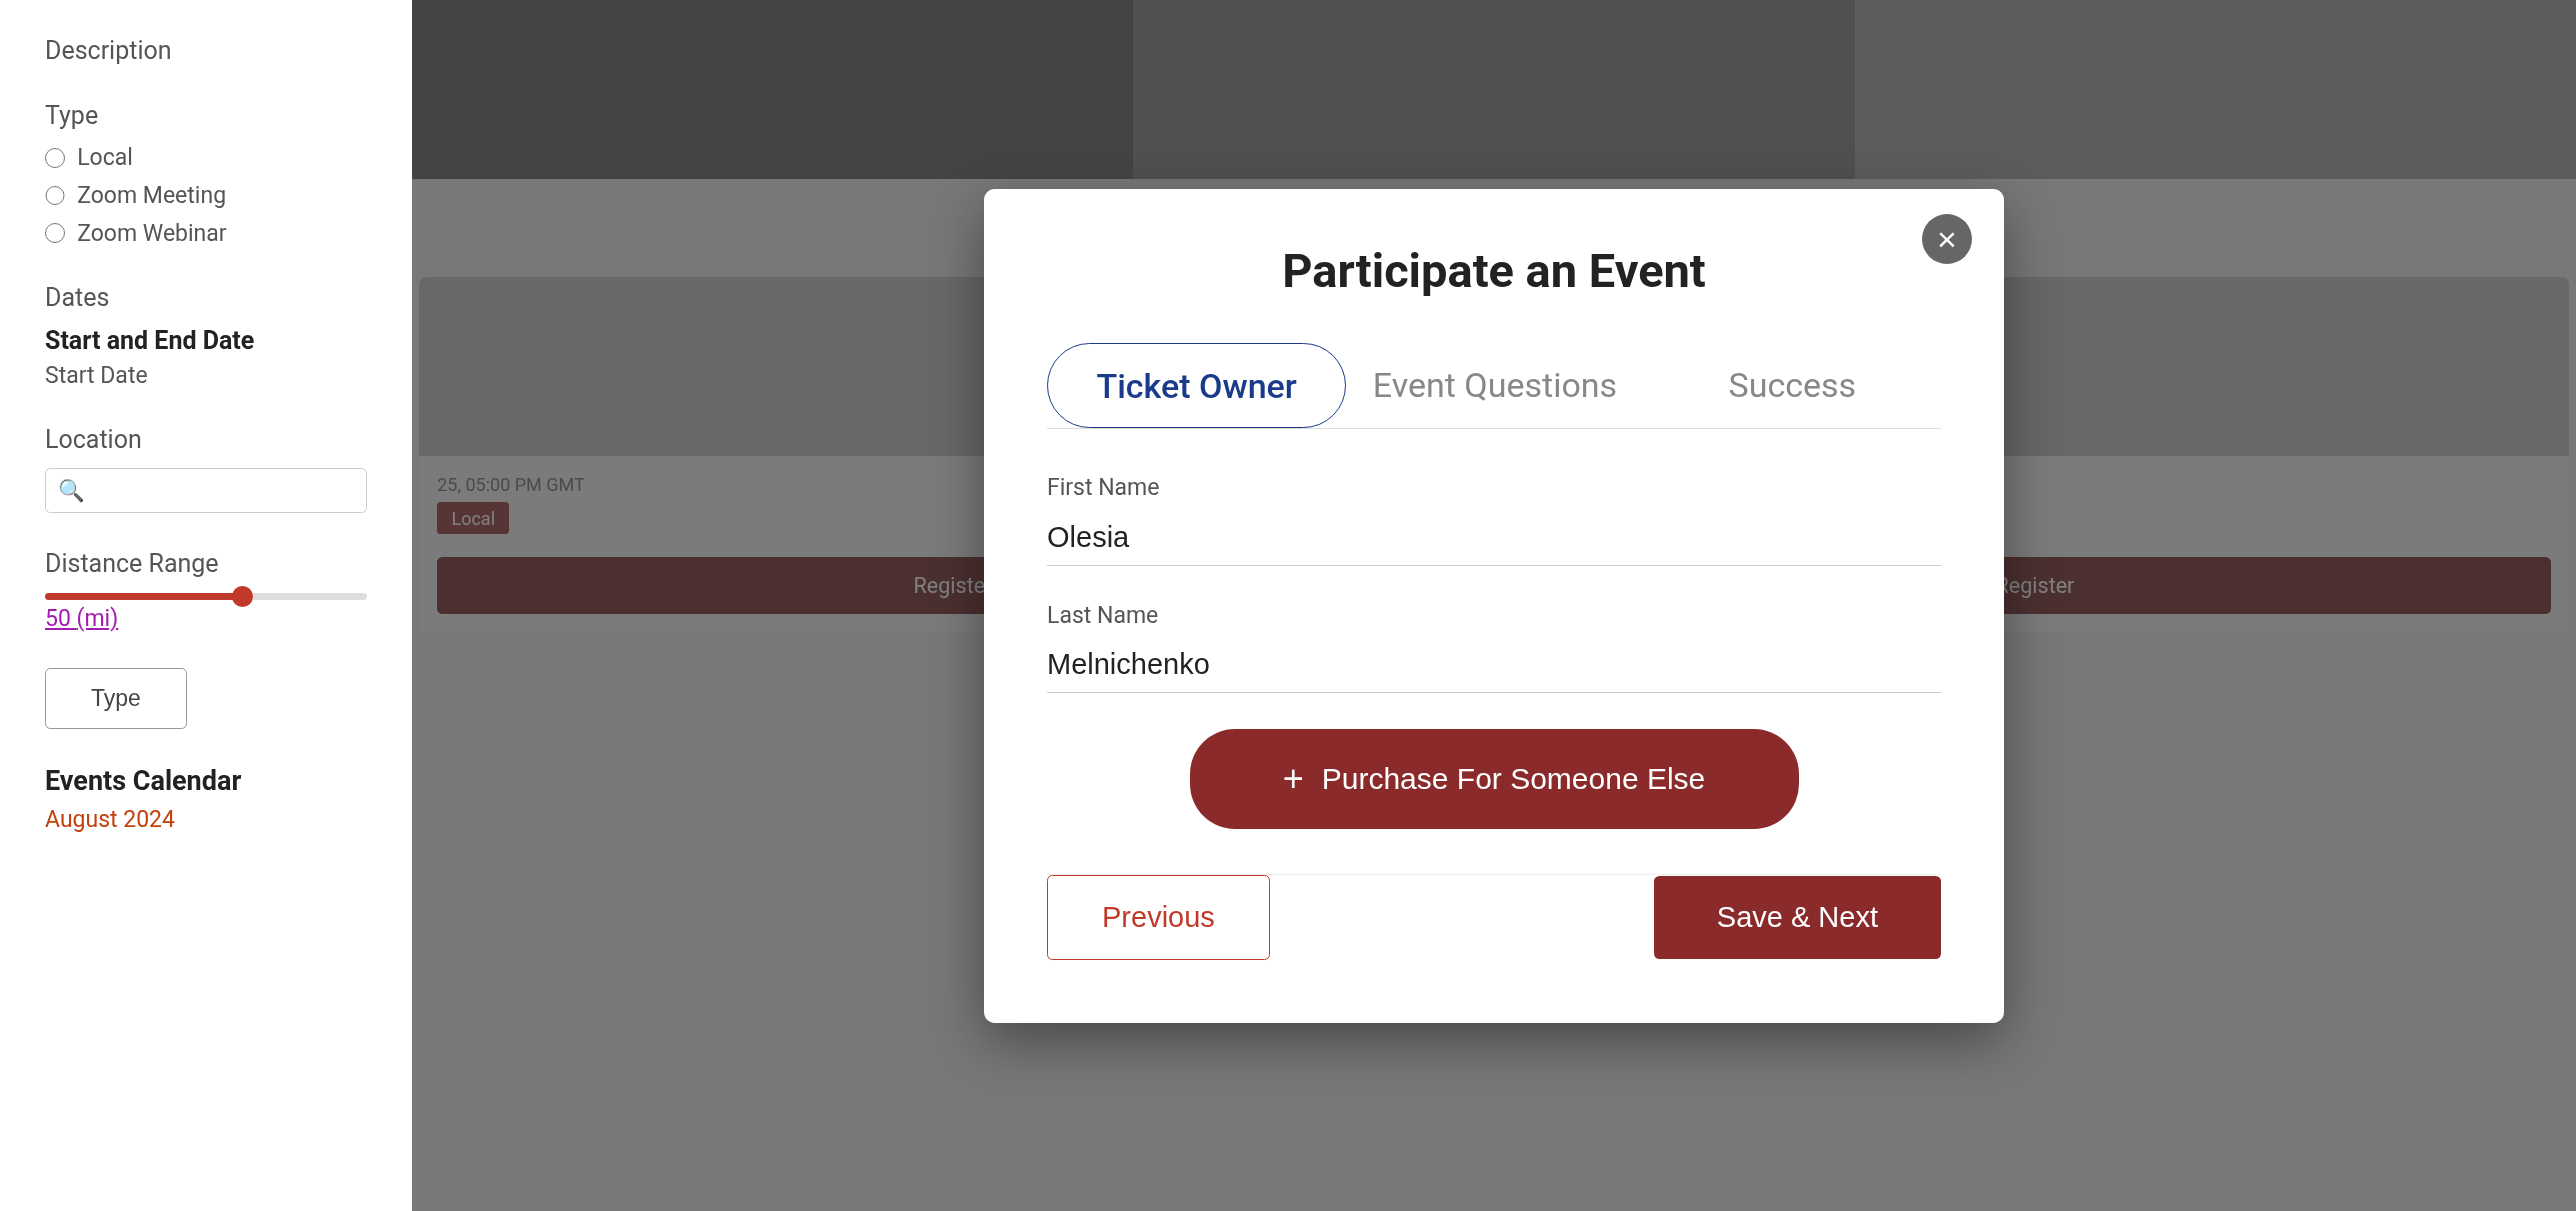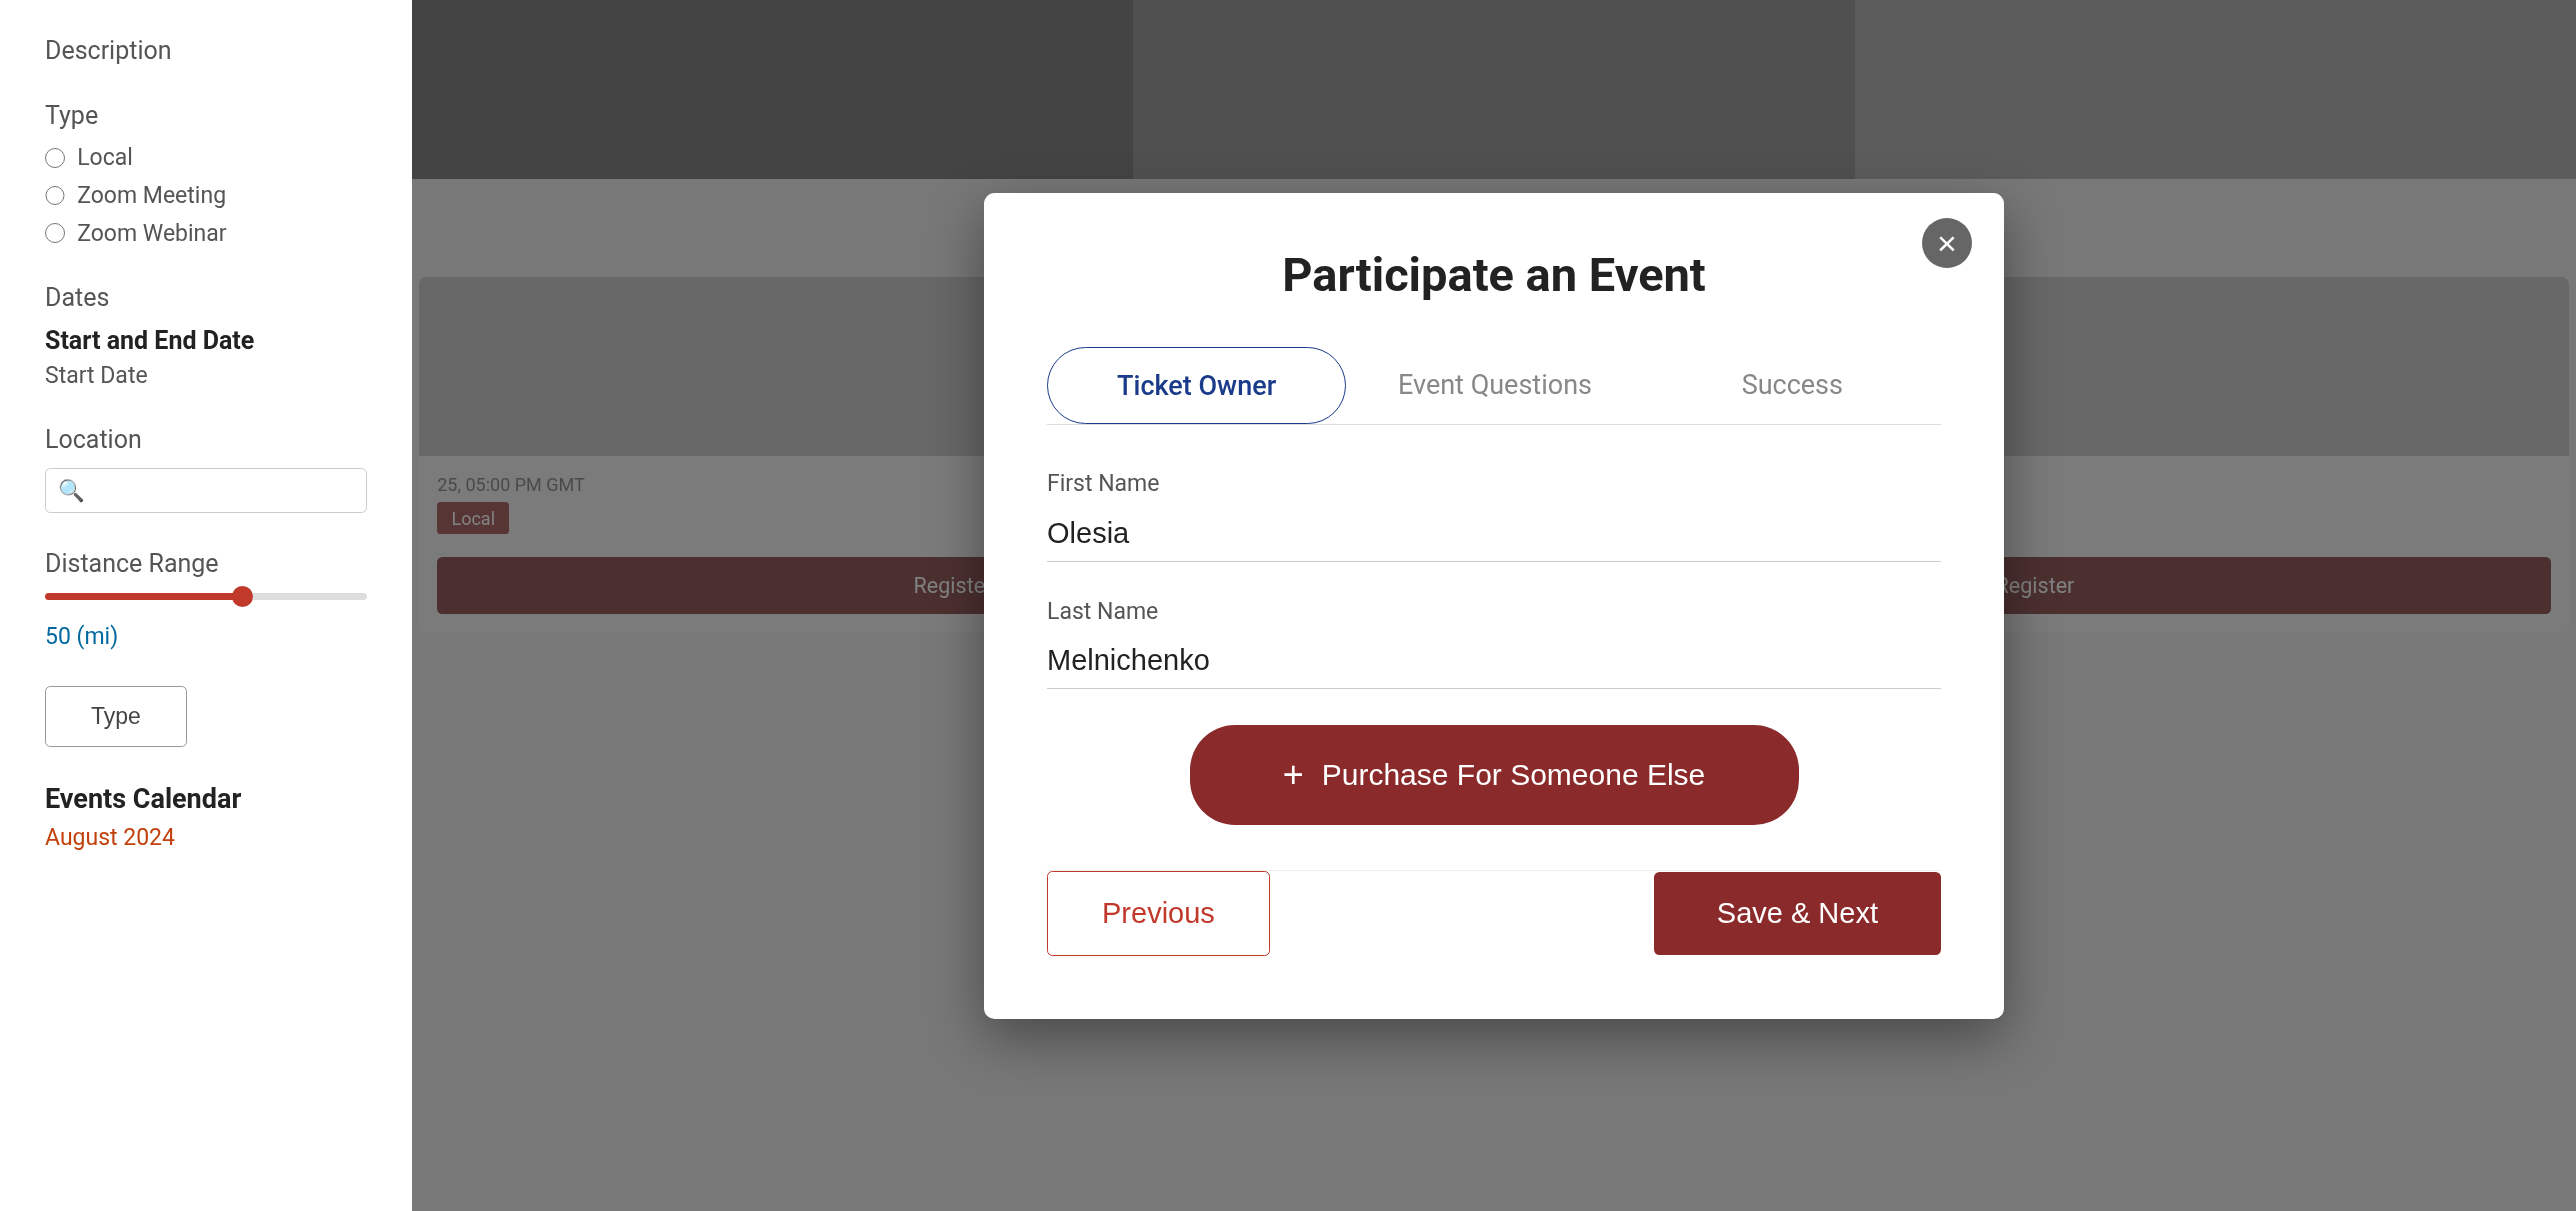--- a/index.html
+++ b/index.html
@@ -80,22 +80,23 @@
       gap: 9px;
     }
 
     .input-with-icon span {
       font-size: 21.5px;
       color: #aaa;
     }
 
     .range-value {
       font-size: 23px;
-      color: #0369a1;
-      margin-top: 23px;
+      color: #a21caf;
+      margin-top: 5px;
+      text-decoration: underline;
     }
 
     .clear-btn {
       border: 0.9px solid #999;
       background: #fff;
       padding: 16px 45px;
       font-size: 23px;
       border-radius: 5.4px;
       cursor: pointer;
       color: #444;
@@ -195,21 +196,21 @@
     .step-tabs {
       display: flex;
       border-bottom: 0.9px solid #ddd;
       margin-bottom: 45px;
     }
 
     .step-tab {
       flex: 1;
       text-align: center;
       padding: 21.5px 0;
-      font-size: 27px;
+      font-size: 34px;
       color: #888;
       cursor: pointer;
       position: relative;
       border-radius: 45px;
     }
 
     .step-tab.active {
       color: #1a3a8a;
       border: 1.8px solid #1a3a8a;
       border-radius: 45px;

